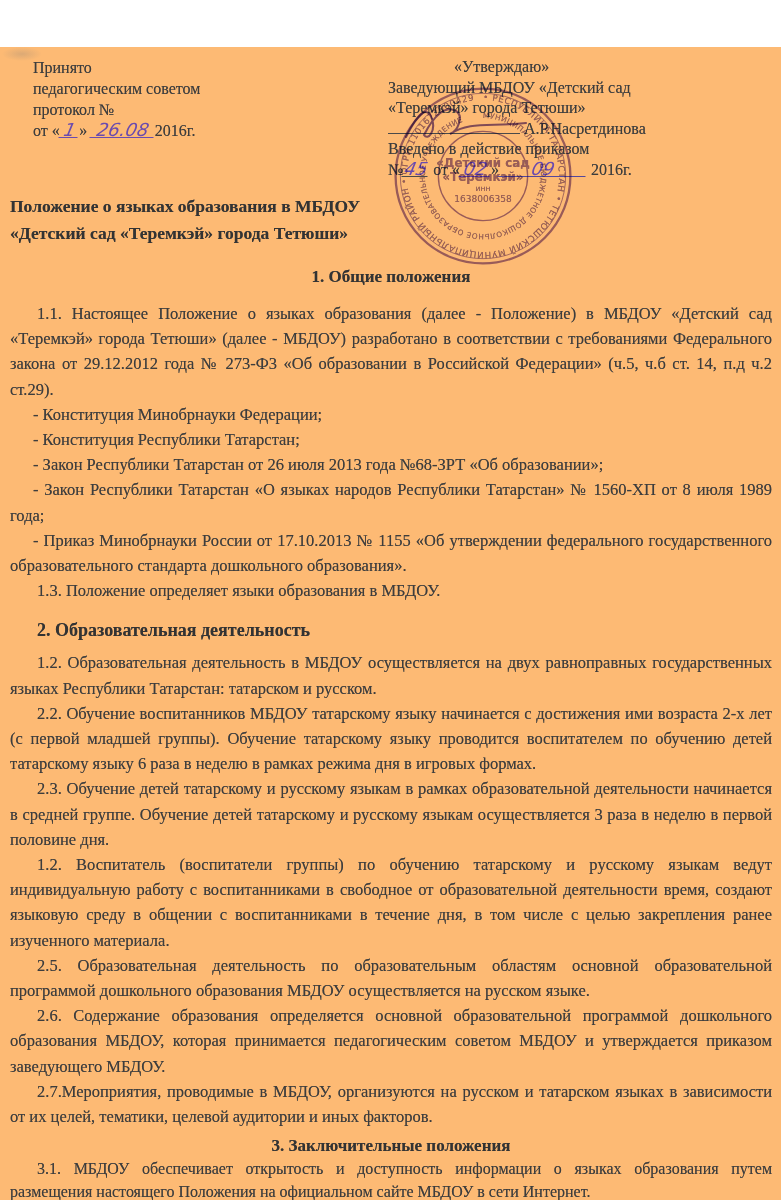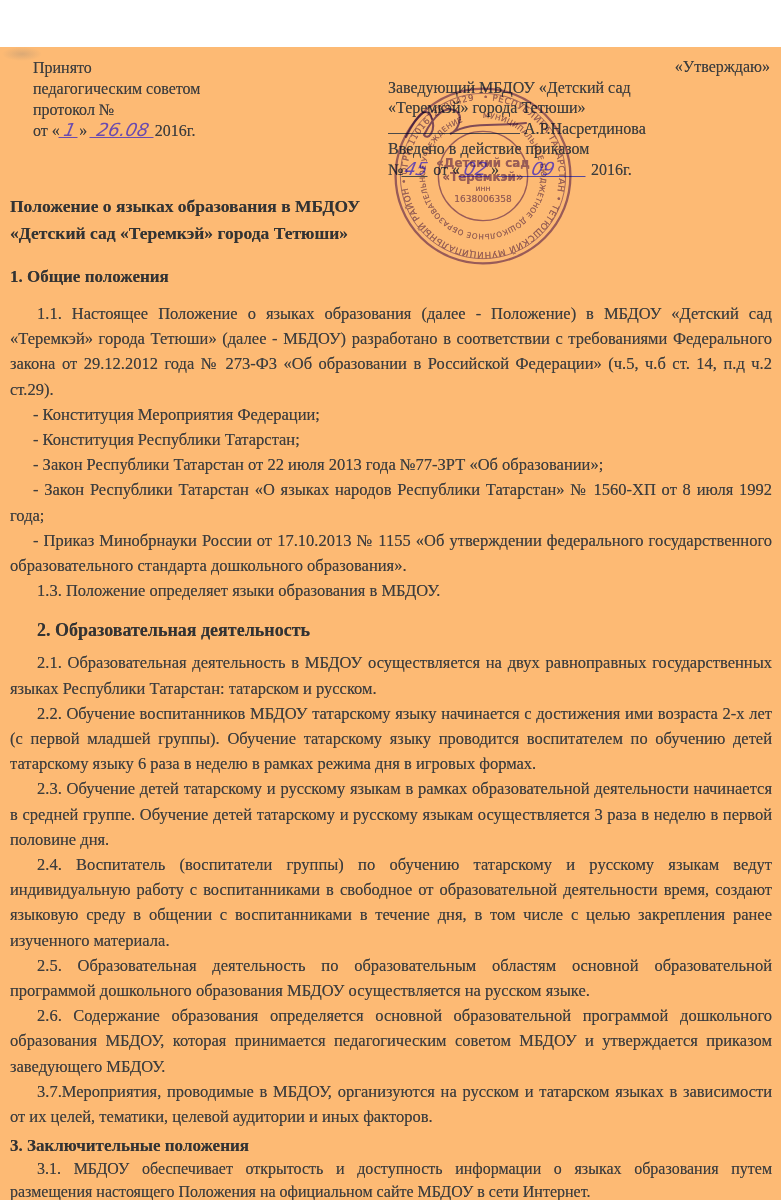--- a/index.html
+++ b/index.html
@@ -11,38 +11,38 @@
     font-family:"Liberation Serif","DejaVu Serif",serif;
     color:#3d3d3d;
     text-shadow:0 0 .5px rgba(70,70,70,.65);
     margin-top:47px;
   }
   .smudge{position:absolute;left:2px;top:0;width:40px;height:14px;
     background:radial-gradient(closest-side,rgba(120,120,120,.25),rgba(120,120,120,0));}
   
   .accepted{position:absolute;left:33px;top:10px;font-size:16px;line-height:21px;}
   .approve{position:absolute;left:388px;top:10px;width:382px;font-size:16px;line-height:20.5px;}
-  .approve .t{padding-left:66px;text-align:right;}
+  .approve .t{padding-left:66px;}
   .hw{font-family:"DejaVu Sans",sans-serif;font-style:italic;color:#6b4bae;
       display:inline-block;transform:skewX(-12deg);font-size:18px;line-height:14px;
       text-shadow:none;}
   .hw-u{border-bottom:1.5px solid #6b4bae;padding:0 6px;}
   .hw-u2{border-bottom:1.5px solid #55489b;min-width:88px;text-align:center;}
   .u-day{border-bottom:1.5px solid #6b4bae;padding:0 4px;}
   .sig-line{display:inline-block;width:132px;border-bottom:1.3px solid #4a4a4a;height:14px;}
   .blank-no{display:inline-block;min-width:26px;border-bottom:1.3px solid #4a4a4a;text-align:center;}
   
   .stamp{position:absolute;left:388px;top:34px;width:190px;height:190px;
          opacity:.78;mix-blend-mode:multiply;pointer-events:none;}
   .signature{position:absolute;left:398px;top:54px;width:140px;height:44px;
          opacity:.85;mix-blend-mode:multiply;pointer-events:none;}
   
   .content{position:absolute;left:0;top:146px;width:781px;padding:0 9px 0 10px;box-sizing:border-box;}
   .doc-title{font-weight:bold;font-size:17.5px;line-height:27px;color:#333;}
-  .h-center{font-weight:bold;text-align:left;font-size:17px;line-height:25px;color:#333;
+  .h-center{font-weight:bold;text-align:center;font-size:17px;line-height:25px;color:#333;
             margin:17px 0 12px;}
   .h-left{font-weight:bold;font-size:18px;line-height:25px;color:#333;
           margin:15px 0 7px;text-indent:27px;}
   p.para{margin:0;font-size:16.5px;line-height:25.2px;text-align:justify;text-indent:27px;}
   p.dash{text-indent:23px;}
   .sec3 p.para{font-size:16px;line-height:22.5px;}
   .sec3 .h-center{margin:4px 0 0;}
 </style>
 </head>
 <body>
@@ -92,37 +92,37 @@
 
   <div class="content">
     <div class="doc-title">
       <div>Положение о языках образования в МБДОУ</div>
       <div>«Детский сад «Теремкэй» города Тетюши»</div>
     </div>
 
     <div>
       <div class="h-center">1. Общие положения</div>
       <p class="para">1.1. Настоящее Положение о языках образования (далее - Положение) в МБДОУ «Детский сад «Теремкэй» города Тетюши» (далее - МБДОУ) разработано в соответствии с требованиями Федерального закона от 29.12.2012 года № 273-Ф3 «Об образовании в Российской Федерации» (ч.5, ч.б ст. 14, п.д ч.2 ст.29).</p>
-      <p class="para dash">- Конституция Мероприятия Федерации;</p>
+      <p class="para dash">- Конституция Минобрнауки Федерации;</p>
       <p class="para dash">- Конституция Республики Татарстан;</p>
-      <p class="para dash">- Закон Республики Татарстан от 22 июля 2013 года №77-ЗРТ «Об образовании»;</p>
-      <p class="para dash">- Закон Республики Татарстан «О языках народов Республики Татарстан» № 1560-ХП от 8 июля 1992 года;</p>
+      <p class="para dash">- Закон Республики Татарстан от 26 июля 2013 года №68-ЗРТ «Об образовании»;</p>
+      <p class="para dash">- Закон Республики Татарстан «О языках народов Республики Татарстан» № 1560-ХП от 8 июля 1989 года;</p>
       <p class="para dash">- Приказ Минобрнауки России от 17.10.2013 № 1155 «Об утверждении федерального государственного образовательного стандарта дошкольного образования».</p>
       <p class="para">1.3. Положение определяет языки образования в МБДОУ.</p>
     </div>
 
     <div>
       <div class="h-left">2. Образовательная деятельность</div>
-      <p class="para">2.1. Образовательная деятельность в МБДОУ осуществляется на двух равноправных государственных языках Республики Татарстан: татарском и русском.</p>
+      <p class="para">1.2. Образовательная деятельность в МБДОУ осуществляется на двух равноправных государственных языках Республики Татарстан: татарском и русском.</p>
       <p class="para">2.2. Обучение воспитанников МБДОУ татарскому языку начинается с достижения ими возраста 2-х лет (с первой младшей группы). Обучение татарскому языку проводится воспитателем по обучению детей татарскому языку 6 раза в неделю в рамках режима дня в игровых формах.</p>
       <p class="para">2.3. Обучение детей татарскому и русскому языкам в рамках образовательной деятельности начинается в средней группе. Обучение детей татарскому и русскому языкам осуществляется 3 раза в неделю в первой половине дня.</p>
-      <p class="para">2.4. Воспитатель (воспитатели группы) по обучению татарскому и русскому языкам ведут индивидуальную работу с воспитанниками в свободное от образовательной деятельности время, создают языковую среду в общении с воспитанниками в течение дня, в том числе с целью закрепления ранее изученного материала.</p>
+      <p class="para">1.2. Воспитатель (воспитатели группы) по обучению татарскому и русскому языкам ведут индивидуальную работу с воспитанниками в свободное от образовательной деятельности время, создают языковую среду в общении с воспитанниками в течение дня, в том числе с целью закрепления ранее изученного материала.</p>
       <p class="para">2.5. Образовательная деятельность по образовательным областям основной образовательной программой дошкольного образования МБДОУ осуществляется на русском языке.</p>
       <p class="para">2.6. Содержание образования определяется основной образовательной программой дошкольного образования МБДОУ, которая принимается педагогическим советом МБДОУ и утверждается приказом заведующего МБДОУ.</p>
-      <p class="para">3.7.Мероприятия, проводимые в МБДОУ, организуются на русском и татарском языках в зависимости от их целей, тематики, целевой аудитории и иных факторов.</p>
+      <p class="para">2.7.Мероприятия, проводимые в МБДОУ, организуются на русском и татарском языках в зависимости от их целей, тематики, целевой аудитории и иных факторов.</p>
     </div>
 
     <div class="sec3">
       <div class="h-center">3. Заключительные положения</div>
       <p class="para">3.1. МБДОУ обеспечивает открытость и доступность информации о языках образования путем размещения настоящего Положения на официальном сайте МБДОУ в сети Интернет.</p>
     </div>
   </div>
 </div>
 
 </body></html>

